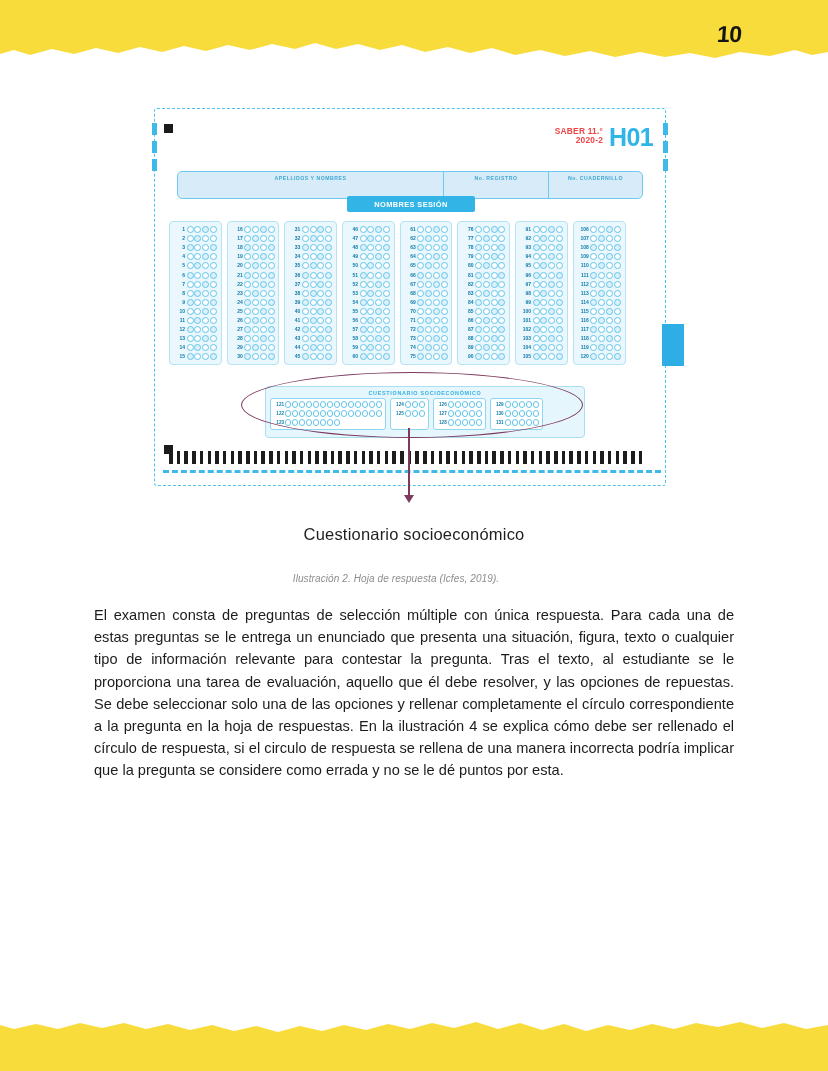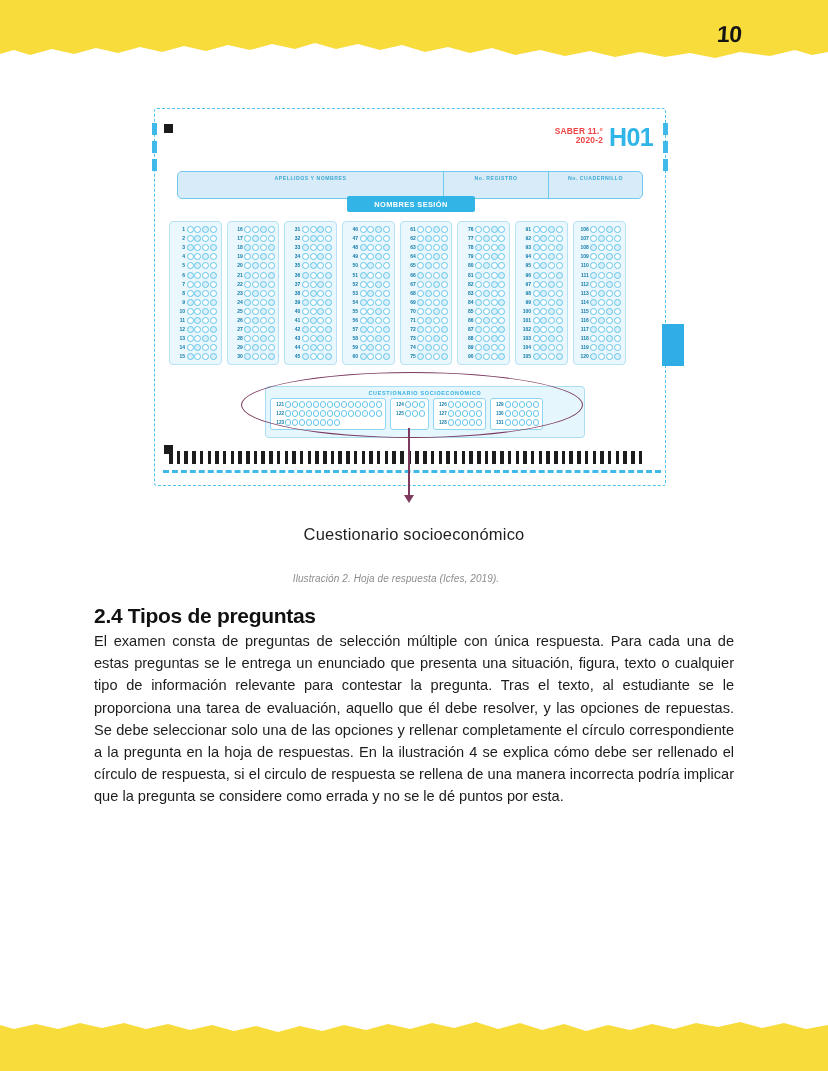--- a/index.html
+++ b/index.html
@@ -1281,21 +1281,20 @@
   </div>
 
   <div class="ellipse"></div>
 </div>
 
 <div class="arrow"></div>
 <div class="arrow-label">Cuestionario socioeconómico</div>
 <div class="fig-caption">Ilustración 2. Hoja de respuesta (Icfes, 2019).</div>
 
 <div class="content">
-  <h2 class="heading">2.4 Tipos de preguntas</h2>
   <p class="body">El examen consta de preguntas de selección múltiple con única respuesta. Para cada una de estas preguntas se le entrega un enunciado que presenta una situación, figura, texto o cualquier tipo de información relevante para contestar la pregunta. Tras el texto, al estudiante se le proporciona una tarea de evaluación, aquello que él debe resolver, y las opciones de repuestas. Se debe seleccionar solo una de las opciones y rellenar completamente el círculo correspondiente a la pregunta en la hoja de respuestas. En la ilustración 4 se explica cómo debe ser rellenado el círculo de respuesta, si el circulo de respuesta se rellena de una manera incorrecta podría implicar que la pregunta se considere como errada y no se le dé puntos por esta.</p>
 </div>
 
 <div class="band band-bottom">
   <svg viewBox="0 0 828 78" preserveAspectRatio="none">
     <path fill="#f8dc3c" d="M0,78 H828 V32 L806,36 L784,30 L762,35 L740,29 L718,34 L696,30 L674,36 L652,31 L630,37 L608,32 L586,38 L564,31 L542,37 L520,30 L498,36 L476,29 L454,35 L432,30 L410,36 L388,31 L366,37 L344,32 L322,38 L300,33 L278,39 L256,33 L234,38 L212,32 L190,37 L168,31 L146,36 L124,30 L102,35 L80,30 L58,36 L36,31 L14,36 L0,32 Z"></path>
   </svg>
 </div>
 
 </body></html>

